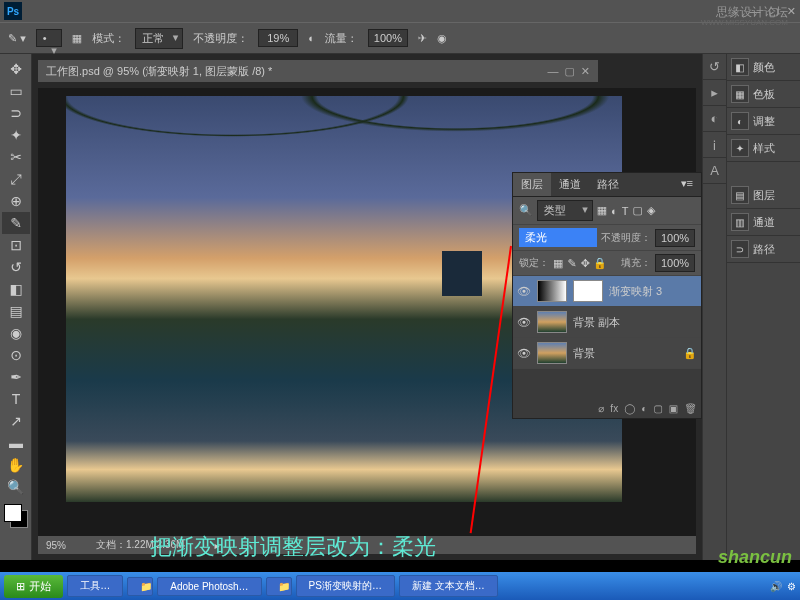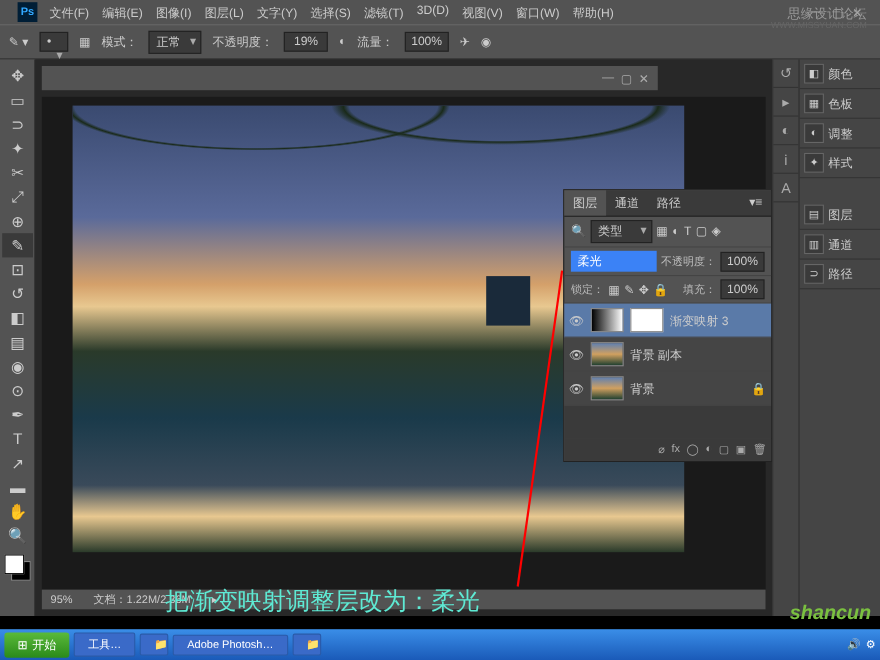--- a/index.html
+++ b/index.html
@@ -1,18 +1,18 @@
 <!DOCTYPE html>
 <html><head>
 <meta charset="utf-8">
 <style>
 *{margin:0;padding:0;box-sizing:border-box;font-family:"Microsoft YaHei",sans-serif;user-select:none}
 body{background:#000;width:800px;height:600px;overflow:hidden;position:relative}
 .app{background:#535353;height:560px;display:flex;flex-direction:column}
-.titlebar{background:#535353;height:22px;display:flex;align-items:center;padding:0 16px;color:#ccc;font-size:11px}
+.titlebar{background:#535353;height:22px;display:flex;align-items:center;padding:0 4px;color:#ccc;font-size:11px}
 .ps-logo{width:18px;height:18px;background:#001e36;color:#31a8ff;display:flex;align-items:center;justify-content:center;font-size:10px;font-weight:bold;margin-right:6px}
 .menubar{display:flex;gap:2px}
 .menubar span{padding:2px 5px;cursor:pointer}
 .watermark{position:absolute;right:12px;top:4px;color:#999;font-size:12px;font-family:serif}
 .watermark2{position:absolute;right:12px;top:18px;color:#666;font-size:8px}
 .win-ctrl{margin-left:auto;display:flex;gap:8px;color:#aaa;font-size:11px}
 .opts{background:#535353;height:32px;border-top:1px solid #666;border-bottom:1px solid #333;display:flex;align-items:center;padding:0 8px;gap:10px;color:#ccc;font-size:11px}
 .dd{background:#3a3a3a;border:1px solid #222;padding:2px 18px 2px 6px;color:#ccc;position:relative}
 .dd::after{content:"▾";position:absolute;right:4px;color:#aaa}
 .pct{background:#3a3a3a;border:1px solid #222;padding:2px 4px;color:#ccc;width:40px;text-align:center}
@@ -22,21 +22,21 @@
 .swatch{margin-top:4px;position:relative;width:26px;height:26px}
 .swatch .fg{width:18px;height:18px;background:#fff;border:1px solid #000;position:absolute;top:2px;left:2px}
 .swatch .bg{width:18px;height:18px;background:#000;border:1px solid #888;position:absolute;bottom:0;right:0}
 .canvas-area{flex:1;display:flex;flex-direction:column;background:#282828}
 .doc-tab{background:#535353;height:22px;display:flex;align-items:center;padding:0 8px;color:#ccc;font-size:11px;margin:6px 0 0 6px;width:fit-content}
 .doc-tab .wc{margin-left:auto;display:flex;gap:6px;color:#aaa}
 .doc-wrap{position:relative;flex:1;margin:6px;background:#1a1a1a}
 .canvas{position:absolute;left:28px;top:8px;width:556px;height:406px;background:linear-gradient(to bottom,#3a4a70 0%,#5a6a9a 25%,#d4a06a 40%,#e8c890 45%,#2a3a2a 55%,#1a3a4a 70%,#3a4a5a 85%,#e8c890 92%,#2a3a2a 100%);overflow:hidden}
 .canvas::before{content:"";position:absolute;top:0;left:0;right:0;height:90px;background:radial-gradient(ellipse at 30% 0%,transparent 30%,#1a2a1a 31%,transparent 32%),radial-gradient(ellipse at 70% 0%,transparent 25%,#1a2a1a 26%,transparent 28%)}
 .building{position:absolute;right:140px;top:155px;width:40px;height:45px;background:#1a2a3a}
-.status{position:absolute;bottom:0;left:0;right:0;height:18px;background:#535353;color:#ccc;font-size:10px;display:flex;align-items:center;padding:0 8px;gap:19px}
+.status{position:absolute;bottom:0;left:0;right:0;height:18px;background:#535353;color:#ccc;font-size:10px;display:flex;align-items:center;padding:0 8px;gap:30px}
 .rpanel{width:74px;background:#454545;border-left:1px solid #333;display:flex;flex-direction:column}
 .collapsed{width:24px;background:#454545;border-left:1px solid #333}
 .collapsed .ci{height:26px;display:flex;align-items:center;justify-content:center;color:#aaa;font-size:13px;border-bottom:1px solid #333}
 .rp-item{display:flex;align-items:center;gap:4px;padding:4px;color:#ccc;font-size:11px;border-bottom:1px solid #333}
 .rp-item .ic{width:18px;height:18px;background:#3a3a3a;border:1px solid #666;display:flex;align-items:center;justify-content:center;font-size:10px}
 .layers{position:absolute;right:98px;top:172px;width:190px;background:#535353;border:1px solid #222;color:#ccc;font-size:11px;z-index:5}
 .layers .tabs{display:flex;background:#3a3a3a;border-bottom:1px solid #222}
 .layers .tabs span{padding:4px 8px}
 .layers .tabs span.act{background:#535353}
 .layers .row{display:flex;align-items:center;padding:3px 6px;gap:4px;border-bottom:1px solid #444}
@@ -55,33 +55,20 @@
 .task-item{background:#3a6ac8;padding:3px 12px;border:1px solid #2a5aa8;border-radius:2px;font-size:10px}
 .shancun{position:absolute;right:8px;bottom:32px;color:#7ac040;font-size:18px;font-style:italic;font-weight:bold;z-index:10}
 .tray{margin-left:auto;display:flex;align-items:center;gap:4px;font-size:10px}
 </style>
 </head>
 <body>
 
 <div class="app">
   <div class="titlebar">
     <div class="ps-logo">Ps</div>
-    <div class="menubar">
-      <span>文件(F)</span>
-      <span>编辑(E)</span>
-      <span>图像(I)</span>
-      <span>图层(L)</span>
-      <span>文字(Y)</span>
-      <span>选择(S)</span>
-      <span>滤镜(T)</span>
-      <span>3D(D)</span>
-      <span>视图(V)</span>
-      <span>窗口(W)</span>
-      <span>帮助(H)</span>
-    </div>
     <div class="win-ctrl">
       <span>—</span>
       <span>▢</span>
       <span>✕</span>
     </div>
   </div>
   <div class="watermark">思缘设计论坛</div>
   <div class="watermark2">WWW.MISSYUAN.COM</div>
 
   <div class="opts">
@@ -122,20 +109,21 @@
       <div class="t">✋</div>
       <div class="t">🔍</div>
       <div class="swatch">
         <div class="bg"></div>
         <div class="fg"></div>
       </div>
     </div>
 
     <div class="canvas-area">
       <div class="doc-tab" style="width:560px">
+        <span>工作图.psd @ 95% (渐变映射 1, 图层蒙版 /8) *</span>
         <div class="wc">
           <span>—</span>
           <span>▢</span>
           <span>✕</span>
         </div>
       </div>
       <div class="doc-wrap">
         <div class="canvas">
           <div class="building"></div>
         </div>
@@ -254,17 +242,19 @@
 
 <div class="taskbar">
   <div class="start">
     <span>⊞</span>
     <span>开始</span>
   </div>
   <div class="task-item">工具…</div>
   <div class="task-item" style="width:20px">📁</div>
   <div class="task-item">Adobe Photosh…</div>
   <div class="task-item" style="width:20px">📁</div>
+  <div class="task-item">PS渐变映射的…</div>
+  <div class="task-item">新建 文本文档…</div>
   <div class="tray">
     <span>🔊</span>
     <span>⚙</span>
   </div>
 </div>
 
 </body></html>

